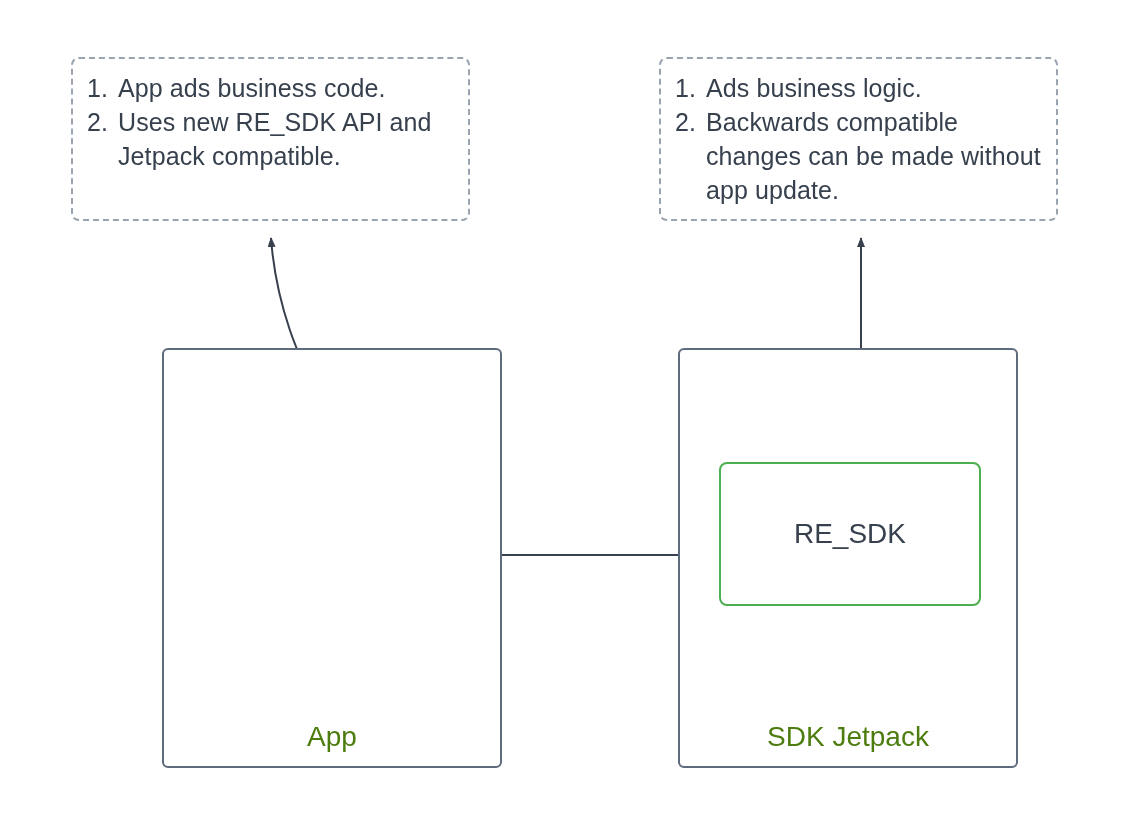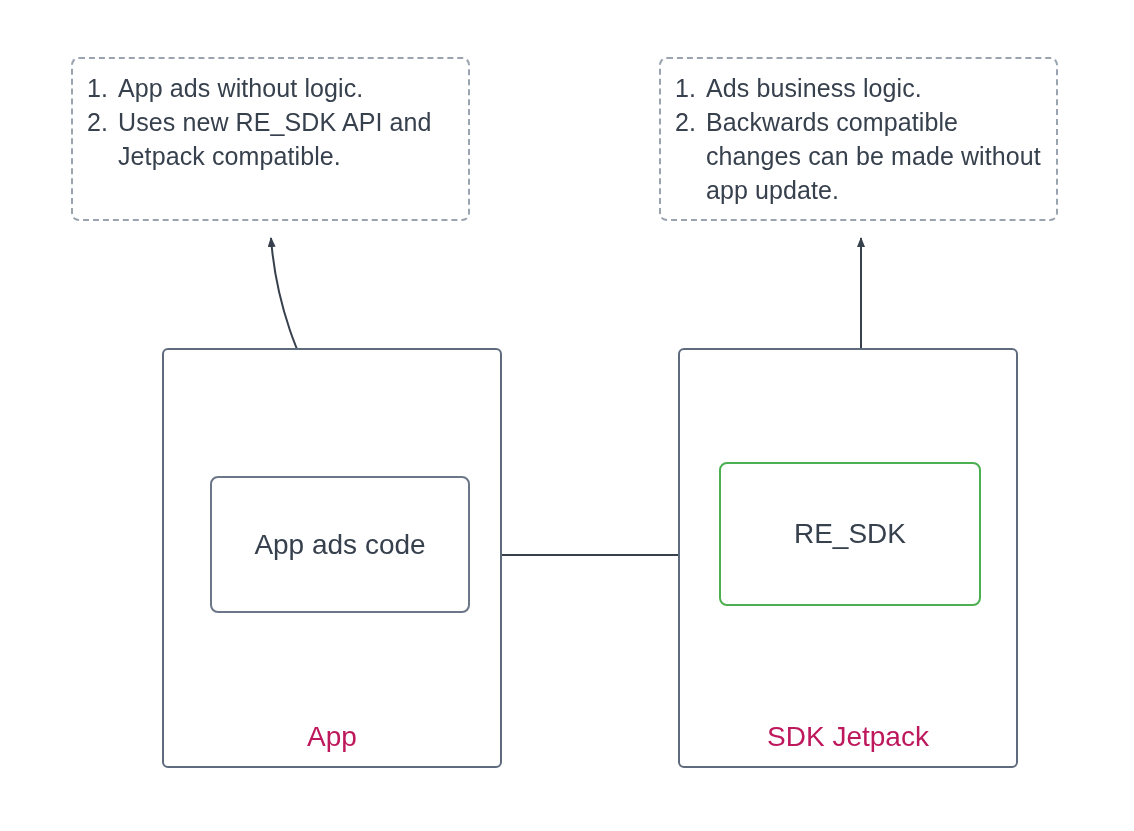--- a/index.html
+++ b/index.html
@@ -69,21 +69,21 @@
   #box-sdk  { left: 678px; top: 348px; width: 340px; height: 420px; }
 
   .container-label {
     position: absolute;
     left: 0;
     right: 0;
     bottom: 12px;
     text-align: center;
     font-size: 28px;
     line-height: 34px;
-    color: #be185d;
+    color: #4d7c0f;
   }
 
   
   .inner-box {
     position: absolute;
     box-sizing: border-box;
     border-radius: 8px;
     background: #ffffff;
     display: flex;
     align-items: center;
@@ -129,21 +129,21 @@
 
     <line x1="479" y1="555" x2="710" y2="555" stroke="#37404d" stroke-width="2" marker-start="url(#arrowhead-dark-start)" marker-end="url(#arrowhead-dark)"></line>
 
     <line x1="861" y1="462" x2="861" y2="238" stroke="#37404d" stroke-width="2" marker-end="url(#arrowhead-dark)"></line>
   </svg>
 
   <div class="callout" id="callout-left">
     <ul class="note-list">
       <li class="note-item">
         <span class="note-num">1.</span>
-        <span class="note-text">App ads without logic.</span>
+        <span class="note-text">App ads business code.</span>
       </li>
       <li class="note-item">
         <span class="note-num">2.</span>
         <span class="note-text">Uses new RE_SDK API and Jetpack compatible.</span>
       </li>
     </ul>
   </div>
 
   <div class="callout" id="callout-right">
     <ul class="note-list">
@@ -159,21 +159,18 @@
   </div>
 
   <div class="container-box" id="box-app">
     <div class="container-label">App</div>
   </div>
 
   <div class="container-box" id="box-sdk">
     <div class="container-label">SDK Jetpack</div>
   </div>
 
-  <div class="inner-box" id="box-app-ads">
-    <span>App ads code</span>
-  </div>
 
   <div class="inner-box" id="box-re-sdk">
     <span>RE_SDK</span>
   </div>
 
 </div>
 
 </body></html>

